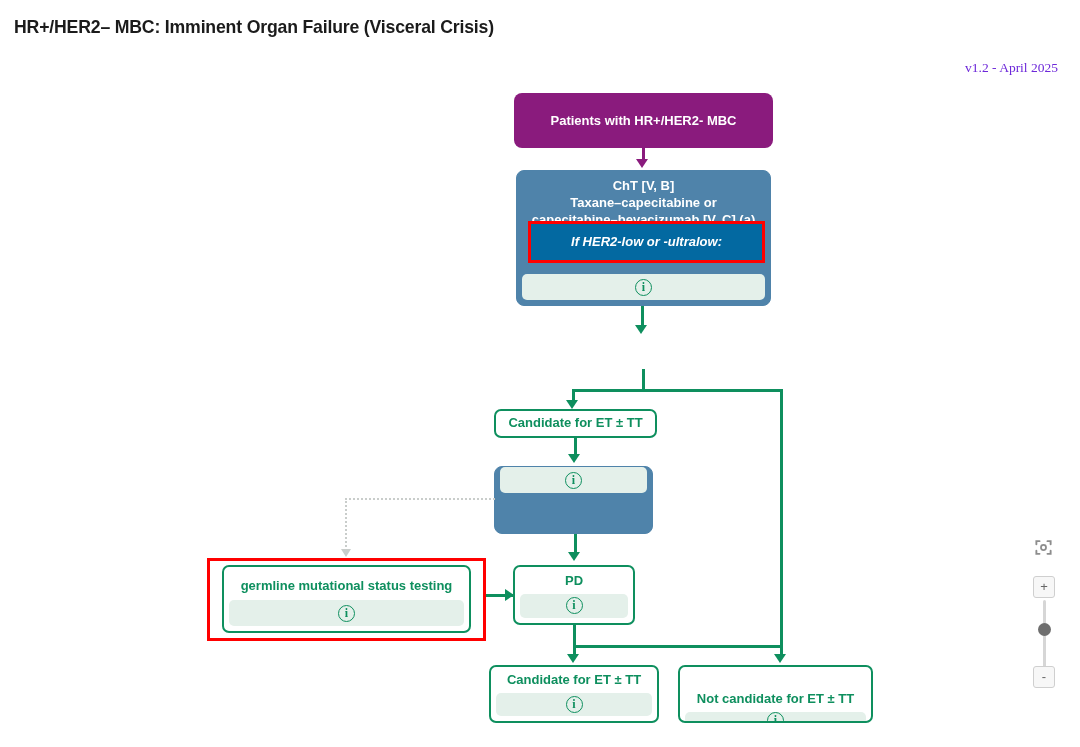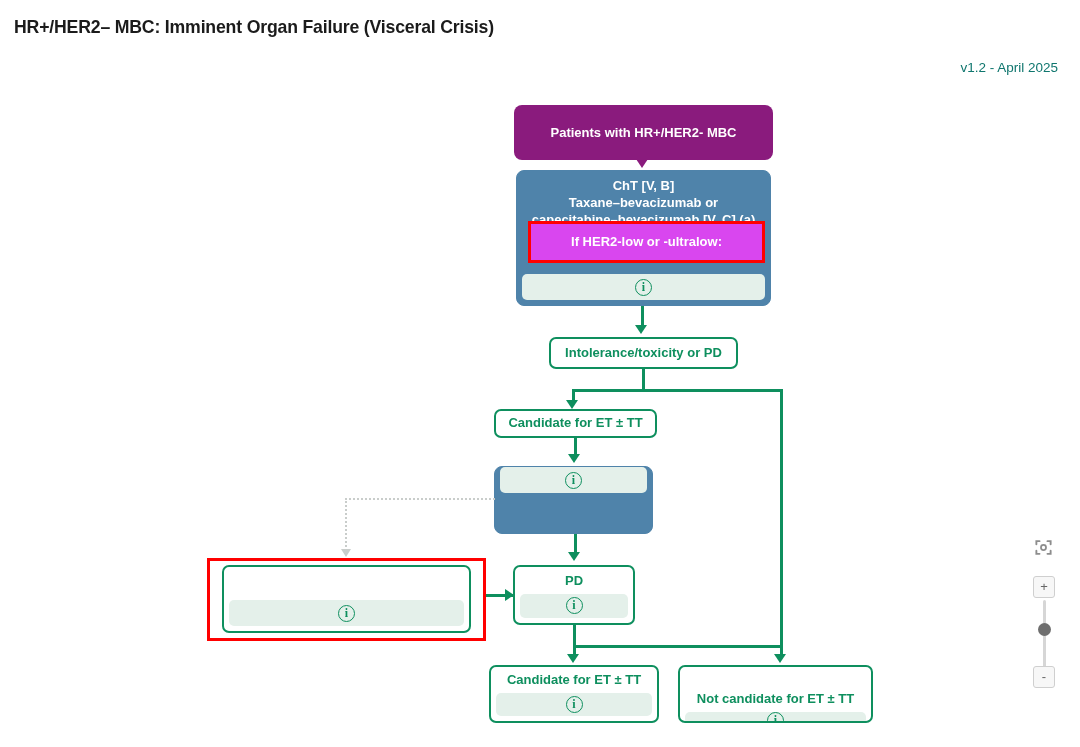--- a/index.html
+++ b/index.html
@@ -16,21 +16,21 @@
   .page-title {
     position: absolute; left: 14px; top: 16px;
     font-size: 19px; font-weight: bold; color: #1b1b1b;
     letter-spacing: -0.2px;
     font-family: "Liberation Sans Narrow", "Liberation Sans", sans-serif;
     transform: scaleX(0.93); transform-origin: left center;
     white-space: nowrap;
   }
   .version {
     position: absolute; right: 22px; top: 60px;
-    font-size: 13.5px; color: #0f766e; white-space: nowrap;
+    font-size: 13.5px; color: #6d28d9; white-space: nowrap; font-family: Liberation Serif, serif;
   }
 
   
   .node { position: absolute; }
 
   .box-purple {
     background: #8a1b7d;
     border-radius: 8px;
     color: #ffffff;
     display: flex; flex-direction: column;
@@ -87,25 +87,26 @@
 
   
   .red-overlay {
     position: absolute;
     border: 3.2px solid #ff0000;
     background: transparent;
   }
   .red-filled {
     position: absolute;
     border: 3.2px solid #ff0000;
-    background: #d946ef;
+    background: #0369a1;
     color: #fff;
     font-size: 13px; font-weight: bold; line-height: 1.33;
     display: flex; align-items: center; justify-content: center;
     text-align: center;
+    font-style: italic;
   }
   .red-box-white { background: #ffffff; }
 
   
   .ln { position: absolute; background: #0e8f5e; }
   .ln-v { width: 2.6px; }
   .ln-h { height: 2.6px; }
   .ln-purple { background: #8a1b7d; }
   .arrow-down {
     position: absolute; width: 0; height: 0;
@@ -154,52 +155,47 @@
   }
 </style>
 </head>
 <body>
 
 <div id="root">
 
   <div class="page-title">HR+/HER2– MBC: Imminent Organ Failure (Visceral Crisis)</div>
   <div class="version">v1.2 - April 2025</div>
 
-  <div class="node box-purple" style="left:514px; top:93px; width:259px; height:55px;margin-top:12px;">
+  <div class="node box-purple" style="left:514px; top:93px; width:259px; height:55px;">
     <div>Patients with HR+/HER2- MBC</div>
   </div>
 
   <div class="ln ln-v ln-purple" style="left:642px; top:148px; height:14px;"></div>
   <div class="arrow-down purple" style="left:636px; top:159px;"></div>
 
   <div class="node box-blue" style="left:516px; top:170px; width:255px; height:136px;">
     <div class="body">
       <div>ChT [V, B]</div>
-      <div>Taxane–bevacizumab or</div>
+      <div>Taxane–capecitabine or</div>
       <div>capecitabine–bevacizumab [V, C] (a)</div>
     </div>
     <div class="info-bar">
       <span class="i-glyph">i</span>
     </div>
   </div>
 
   <div class="red-filled" style="left:528px; top:221px; width:237px; height:42px;">
     <div>
       <div>If HER2-low or -ultralow:</div>
     </div>
   </div>
 
   <div class="ln ln-v" style="left:641px; top:306px; height:22px;"></div>
   <div class="arrow-down" style="left:635px; top:325px;"></div>
 
-  <div class="node box-green plain" style="left:549px; top:337px; width:189px; height:32px;">
-    <div class="body">
-      <span>Intolerance/toxicity or PD</span>
-    </div>
-  </div>
 
   <div class="ln ln-v" style="left:642px; top:369px; height:21px;"></div>
   <div class="ln ln-h" style="left:572px; top:389px; width:210px;"></div>
   <div class="ln ln-v" style="left:572px; top:389px; height:14px;"></div>
   <div class="arrow-down" style="left:566px; top:400px;"></div>
   <div class="ln ln-v" style="left:780px; top:389px; height:258px;"></div>
 
   <div class="node box-green plain" style="left:494px; top:409px; width:163px; height:29px;">
     <div class="body">
       <span>Candidate for ET ± TT</span>
@@ -219,20 +215,21 @@
   <div class="dot-v" style="left:345px; top:498px; height:53px;"></div>
   <div class="arrow-down grey" style="left:341px; top:549px;"></div>
 
   <div class="ln ln-v" style="left:574px; top:534px; height:21px;"></div>
   <div class="arrow-down" style="left:568px; top:552px;"></div>
 
   <div class="red-overlay red-box-white" style="left:207px; top:558px; width:279px; height:83px;"></div>
 
   <div class="node box-green" style="left:222px; top:565px; width:249px; height:68px;">
     <div class="body" style="flex-direction:column; padding:5px 8px 0;">
+      <div>germline mutational status testing</div>
     </div>
     <div class="info-bar">
       <span class="i-glyph">i</span>
     </div>
   </div>
 
   <div class="ln ln-h" style="left:486px; top:594px; width:28px;"></div>
   <div class="arrow-right" style="left:505px; top:589px;"></div>
 
   <div class="node box-green" style="left:513px; top:565px; width:122px; height:60px;">

